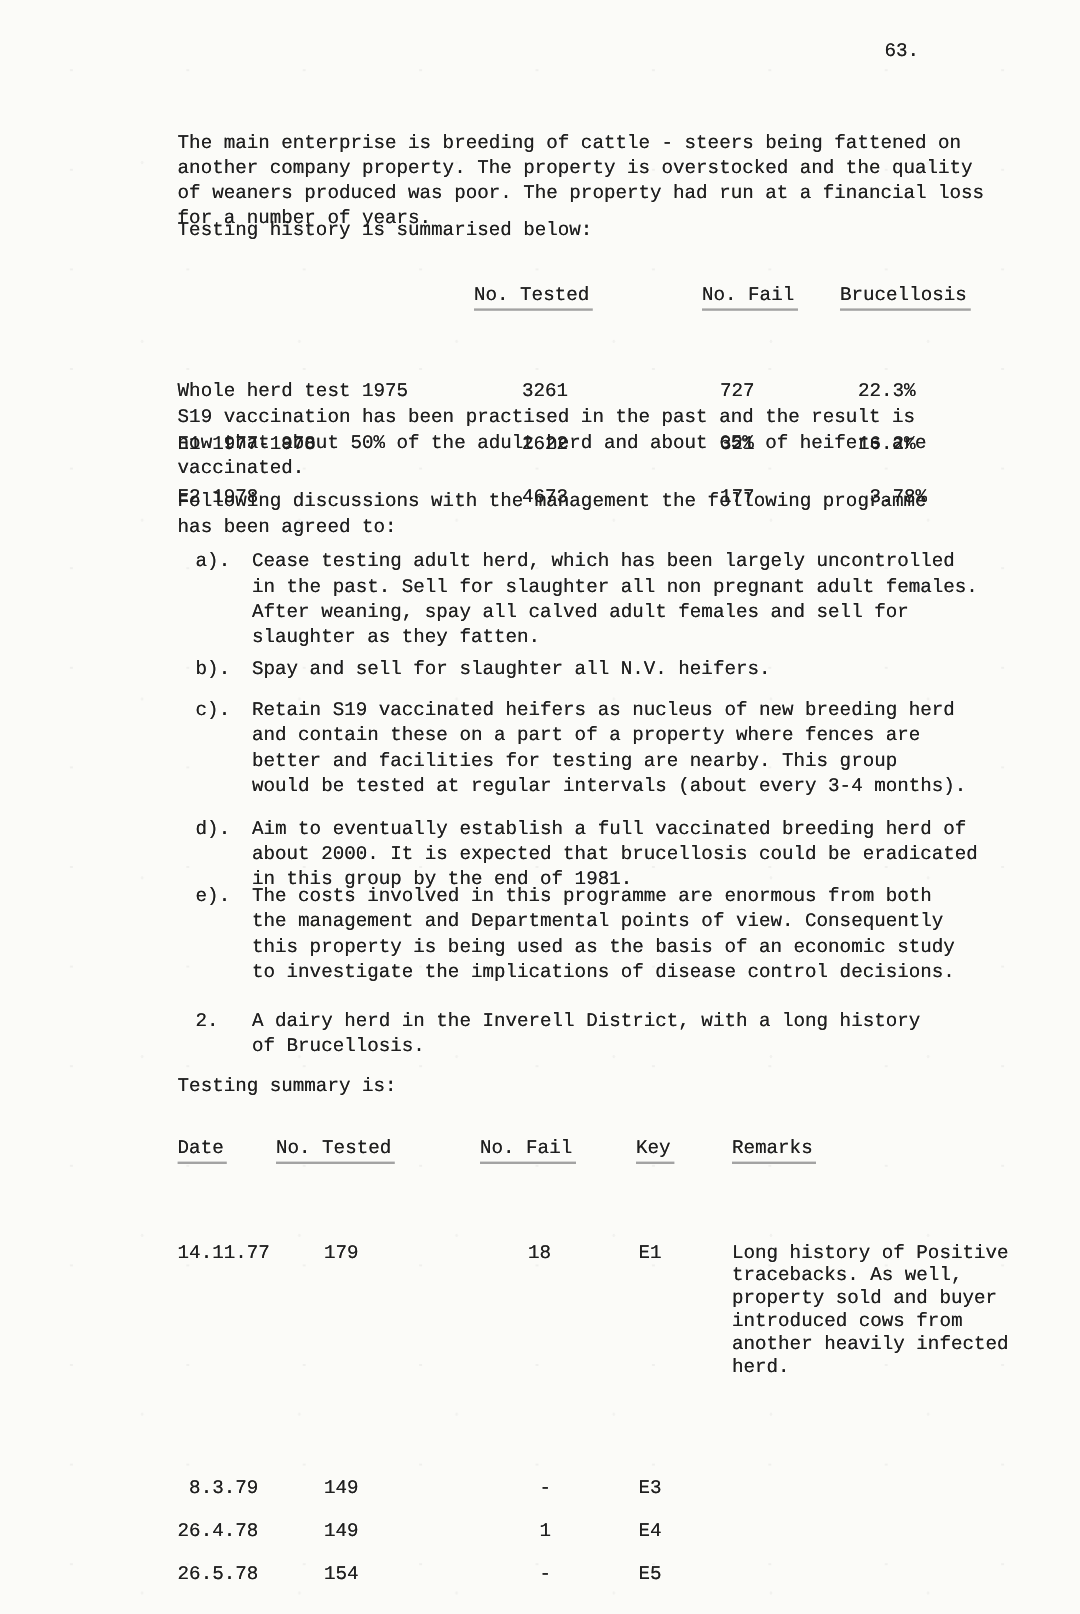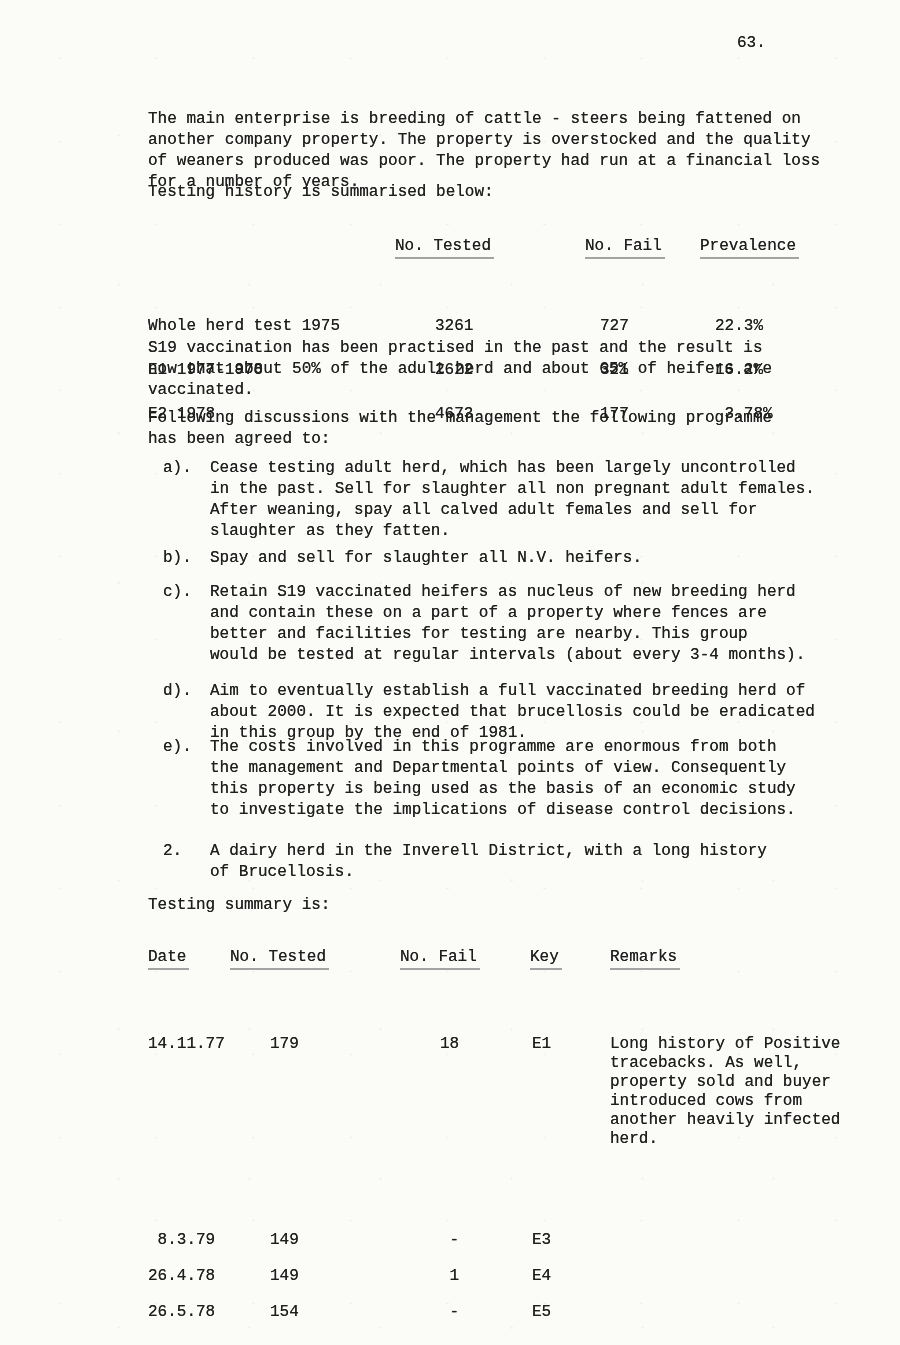--- a/index.html
+++ b/index.html
@@ -50,21 +50,21 @@
 of weaners produced was poor.  The property had run at a financial loss
 for a number of years.</p>
 
     <p class="block" style="top:182px">Testing history is summarised below:</p>
 
     <div class="block" style="top:215px">
       <div class="trow">
         <div class="cell"></div>
         <div class="cell"><span class="hul">No. Tested</span></div>
         <div class="cell"><span class="hul">No. Fail</span></div>
-        <div class="cell"><span class="hul">Prevalence</span></div>
+        <div class="cell"><span class="hul">Brucellosis</span></div>
       </div>
       <div class="t1-body">
         <div class="trow">
           <div>Whole herd test 1975</div>
           <div class="pad40">3261</div>
           <div class="pad15">727</div>
           <div class="pad15 pre">22.3%</div>
         </div>
         <div class="trow">
           <div>E1 1977-1978</div>

